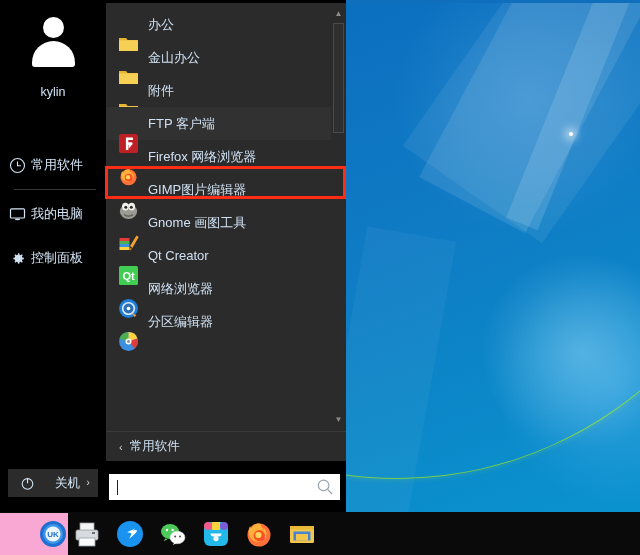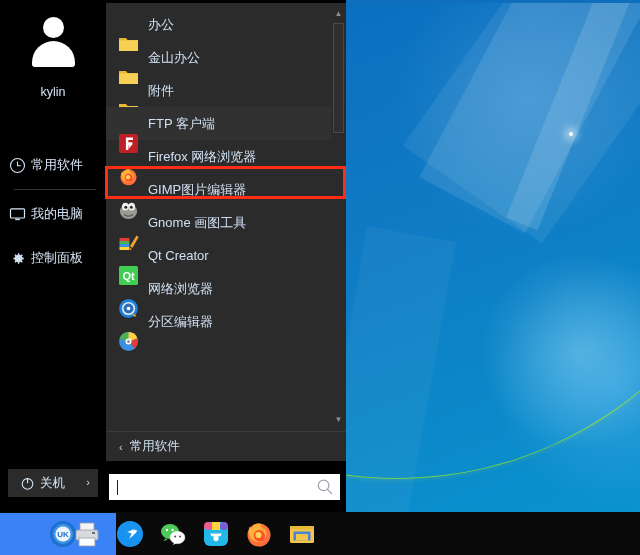--- a/index.html
+++ b/index.html
@@ -55,21 +55,21 @@
   .nav-item{
     position:relative;height:44px;display:flex;align-items:center;gap:5px;
     padding-left:9px;box-sizing:border-box;color:#d5e6f7;font-size:13px;cursor:default;
   }
   .nav-item.active{background:#2b2b2b;}
   .nav-sep{height:1px;margin:2px 10px 2px 14px;background:#333;}
   .nav-ico{width:17px;height:17px;flex:0 0 17px;position:relative;}
 
   .shutdown{
     position:absolute;left:8px;top:466px;width:90px;height:28px;background:#2b2b2b;
-    display:flex;align-items:center;gap:5px;color:#d5e6f7;font-size:12.5px;box-sizing:border-box;padding-left:12px;
+    display:flex;align-items:center;gap:20px;color:#d5e6f7;font-size:12.5px;box-sizing:border-box;padding-left:12px;
   }
   .shutdown .chev{position:absolute;right:8px;top:7px;color:#cfd8e4;font-size:11px;}
 
   
   .panel{position:absolute;left:106px;top:0;width:240px;height:509px;background:#000;}
   .panel-inner{position:absolute;left:0;top:0;width:240px;height:428px;background:#2b2b2b;overflow:hidden;}
   .applist{position:absolute;left:0;top:5px;width:225px;}
   .app-row{
     position:relative;height:33px;display:flex;align-items:center;gap:9px;
     padding-left:12px;box-sizing:border-box;color:#cfe0f2;font-size:13px;cursor:default;white-space:nowrap;
@@ -99,21 +99,21 @@
 
   .searchbox{
     position:absolute;left:109px;top:471px;width:231px;height:26px;background:#fff;
     display:flex;align-items:center;box-sizing:border-box;padding:0 6px 0 8px;
   }
   .searchbox .caret{width:1px;height:15px;background:#222;}
   .searchbox .si{margin-left:auto;width:18px;height:18px;position:relative;}
 
   
   .taskbar{position:absolute;left:0;top:512px;width:640px;height:43px;background:#0a0a0a;}
-  .tb-start{position:absolute;left:0;top:1px;width:68px;height:42px;background:#3b82f6;display:flex;align-items:center;justify-content:flex-start;padding-left:48px;}
+  .tb-start{position:absolute;left:0;top:1px;width:68px;height:42px;background:#f9a8d4;display:flex;align-items:center;justify-content:flex-end;}
   .tb-items{position:absolute;left:72px;top:1px;height:42px;display:flex;align-items:center;gap:13px;}
   .tb-ico{width:30px;height:30px;position:relative;}
 </style>
 </head>
 <body>
 
 <div id="screen">
 
   <div class="desktop">
     <div class="ray r1"></div>

